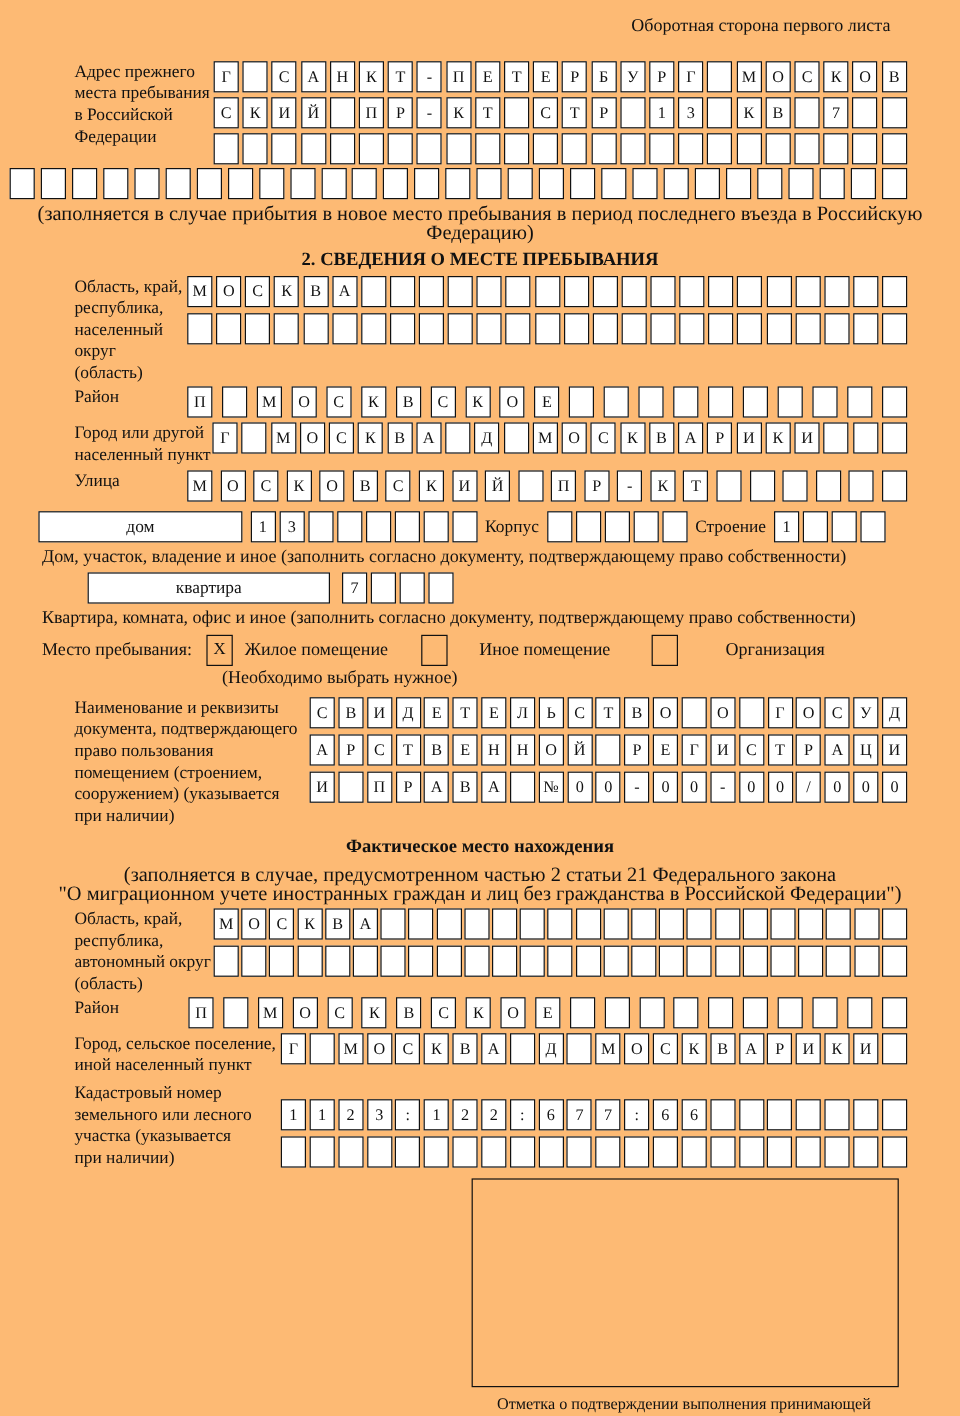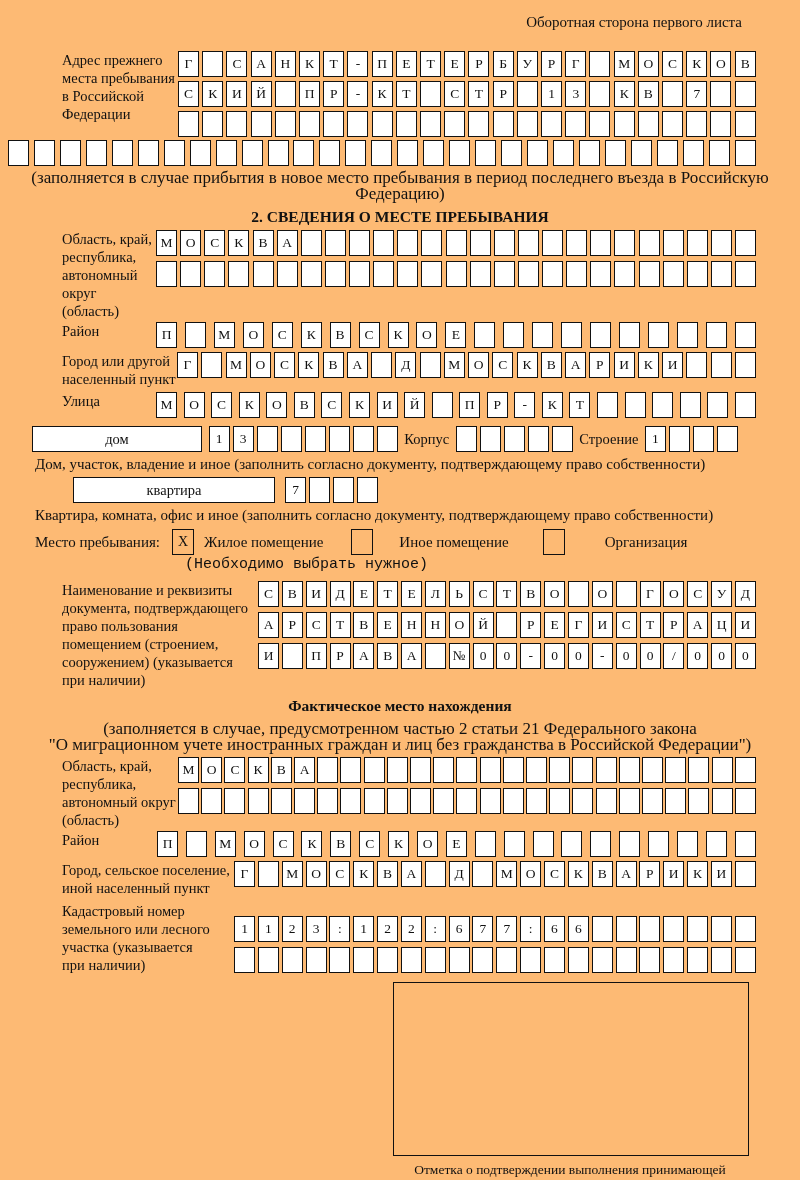--- a/index.html
+++ b/index.html
@@ -159,21 +159,21 @@
       <span class="box"></span>
     </div>
   <div class="hint" style="margin-top:4px;">(заполняется в случае прибытия в новое место пребывания в период последнего въезда в Российскую Федерацию)</div>
 
   <div class="title" style="margin-top:6px;">2. СВЕДЕНИЯ О МЕСТЕ ПРЕБЫВАНИЯ</div>
 
   <div class="flexrow frow" style="margin-top:4px;">
     <div class="lblcol" style="width:94px;">
       <span class="lbl-line">Область, край,</span>
       <span class="lbl-line">республика,</span>
-      <span class="lbl-line">автономный</span>
+      <span class="lbl-line">населенный</span>
       <span class="lbl-line">округ (область)</span>
     </div>
     <div class="grid" style="gap:5px;">
       <div class="boxrow" style="width:600px;">
           <span class="box">М</span>
           <span class="box">О</span>
           <span class="box">С</span>
           <span class="box">К</span>
           <span class="box">В</span>
           <span class="box">А</span>
@@ -358,21 +358,21 @@
 
   <div class="stayrow">
     <span>Место пребывания:</span>
     <span class="cbx" style="margin-left:12px;">X</span>
     <span style="margin-left:10px;">Жилое помещение</span>
     <span class="cbx" style="margin-left:28px;"></span>
     <span style="margin-left:26px;">Иное помещение</span>
     <span class="cbx" style="margin-left:34px;"></span>
     <span style="margin-left:40px;">Организация</span>
   </div>
-  <div class="caption" style="margin:2px 0 0 185px;font-family:Liberation Mono, monospace;">(Необходимо выбрать нужное)</div>
+  <div class="caption" style="margin:2px 0 0 185px;">(Необходимо выбрать нужное)</div>
 
   <div class="flexrow frow" style="margin-top:8px;">
     <div class="lblcol" style="width:196px;">
       <span class="lbl-line">Наименование и реквизиты</span>
       <span class="lbl-line">документа, подтверждающего</span>
       <span class="lbl-line">право пользования</span>
       <span class="lbl-line">помещением (строением,</span>
       <span class="lbl-line">сооружением) (указывается</span>
       <span class="lbl-line">при наличии)</span>
     </div>

